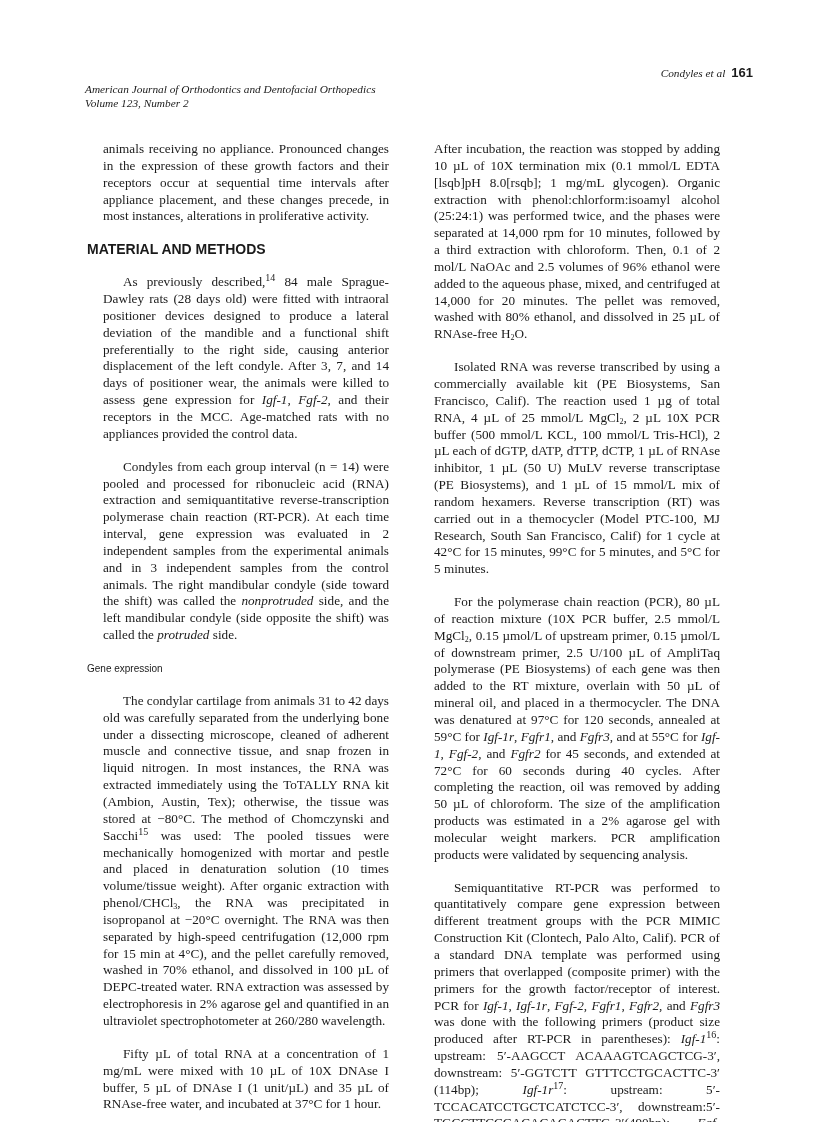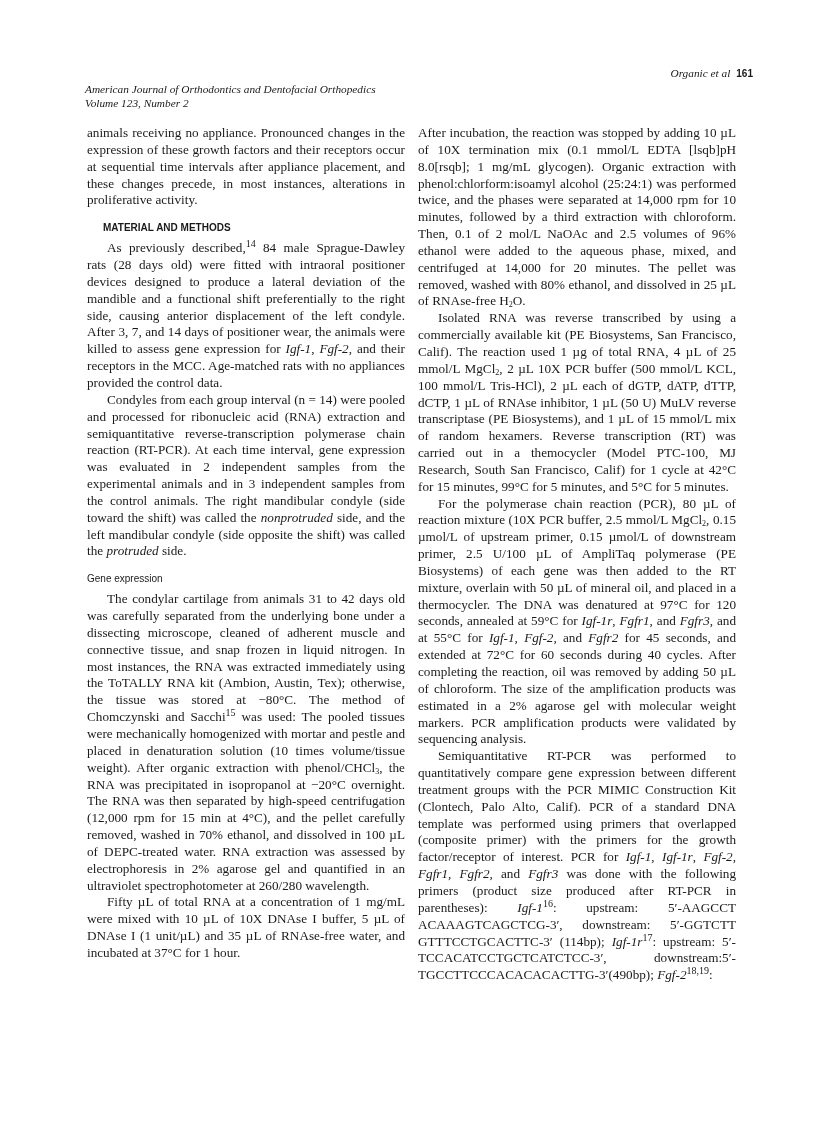--- a/index.html
+++ b/index.html
@@ -1,41 +1,41 @@
 <!DOCTYPE html>
 <html><head>
 <meta charset="utf-8">
 <style>
   html, body { margin:0; padding:0; background:#ffffff; }
   body { width:838px; height:1122px; position:relative; overflow:hidden; color:#1a1a1a; }
   .header { position:absolute; left:85px; top:66px; width:668px; font-family:"Liberation Serif", serif; font-style:italic; font-size:11.3px; line-height:14px; }
   .header .left { position:absolute; left:0; top:16px; }
   .header .right { position:absolute; right:0; top:0; }
-  .header .pg { font-family:"Liberation Sans", sans-serif; font-style:normal; font-weight:bold; font-size:10px; margin-left:6px;text-align:right; }
+  .header .pg { font-family:"Liberation Sans", sans-serif; font-style:normal; font-weight:bold; font-size:13px; margin-left:6px;text-align:right; }
   .col { position:absolute; top:125px; width:318px; font-family:"Liberation Serif", serif; font-size:13.2px; line-height:16.85px; text-align:justify; hyphens:manual; }
   .col.left { left:87px; }
   .col.right { left:418px; }
-  .col p { margin:0; text-indent:0; }
+  .col p { margin:16px; text-indent:0; }
   .col p.ind { text-indent:20px; }
-  .col h2 { font-family:"Liberation Sans", sans-serif; font-size:10px; font-weight:bold; margin:10px 0 4px 16px; line-height:17px; }
+  .col h2 { font-family:"Liberation Sans", sans-serif; font-size:14px; font-weight:bold; margin:10px 0 4px 0; line-height:17px; }
   .col h3 { font-family:"Liberation Sans", sans-serif; font-size:10px; font-weight:normal; margin:10px 0 4px 0; line-height:17px; }
   i { font-style:italic; }
   sup { font-size:10px; line-height:0; vertical-align:5px; }
   sub { font-size:8px; line-height:0; vertical-align:-2px; }
 </style>
 </head>
 <body>
 
 <div class="header">
   <div class="left">
     <div>American Journal of Orthodontics and Dentofacial Orthopedics</div>
     <div>Volume 123, Number 2</div>
   </div>
   <div class="right">
-    <span>Organic et al</span><span class="pg">161</span>
+    <span>Condyles et al</span><span class="pg">161</span>
   </div>
 </div>
 
 <div class="col left">
   <p>animals receiving no appliance. Pronounced changes in the expression of these growth factors and their receptors occur at sequential time intervals after appliance placement, and these changes precede, in most instances, alterations in proliferative activity.</p>
   <h2>MATERIAL AND METHODS</h2>
   <p class="ind"><span>As previously described,</span><sup>14</sup><span> 84 male Sprague-Dawley rats (28 days old) were fitted with intraoral positioner devices designed to produce a lateral deviation of the mandible and a functional shift preferentially to the right side, causing anterior displacement of the left condyle. After 3, 7, and 14 days of positioner wear, the animals were killed to assess gene expression for </span><i>Igf-1</i><span>, </span><i>Fgf-2</i><span>, and their receptors in the MCC. Age-matched rats with no appliances provided the control data.</span></p>
   <p class="ind"><span>Condyles from each group interval (n = 14) were pooled and processed for ribonucleic acid (RNA) extraction and semiquantitative reverse-transcription polymerase chain reaction (RT-PCR). At each time interval, gene expression was evaluated in 2 independent samples from the experimental animals and in 3 independent samples from the control animals. The right mandibular condyle (side toward the shift) was called the </span><i>nonprotruded</i><span> side, and the left mandibular condyle (side opposite the shift) was called the </span><i>protruded</i><span> side.</span></p>
   <h3>Gene expression</h3>
   <p class="ind"><span>The condylar cartilage from animals 31 to 42 days old was carefully separated from the underlying bone under a dissecting microscope, cleaned of adherent muscle and connective tissue, and snap frozen in liquid nitrogen. In most instances, the RNA was extracted immediately using the ToTALLY RNA kit (Ambion, Austin, Tex); otherwise, the tissue was stored at −80°C. The method of Chomczynski and Sacchi</span><sup>15</sup><span> was used: The pooled tissues were mechanically homogenized with mortar and pestle and placed in denaturation solution (10 times volume/tissue weight). After organic extraction with phenol/CHCl</span><sub>3</sub><span>, the RNA was precipitated in isopropanol at −20°C overnight. The RNA was then separated by high-speed centrifugation (12,000 rpm for 15 min at 4°C), and the pellet carefully removed, washed in 70% ethanol, and dissolved in 100 µL of DEPC-treated water. RNA extraction was assessed by electrophoresis in 2% agarose gel and quantified in an ultraviolet spectrophotometer at 260/280 wavelength.</span></p>

